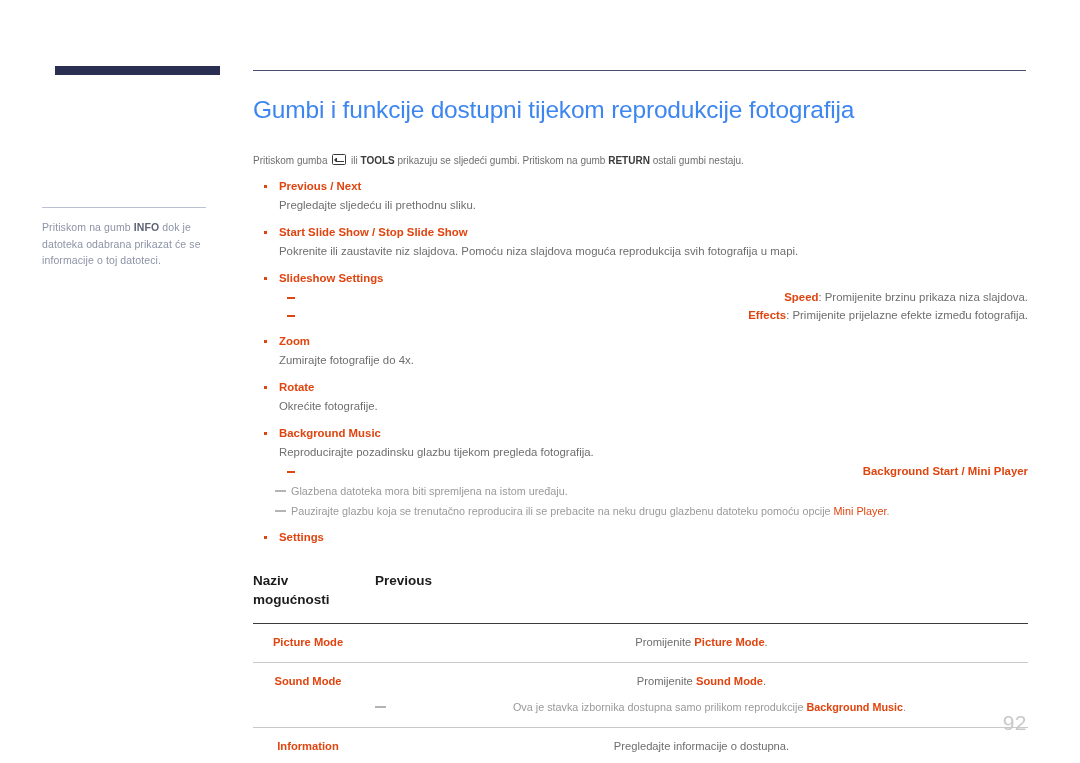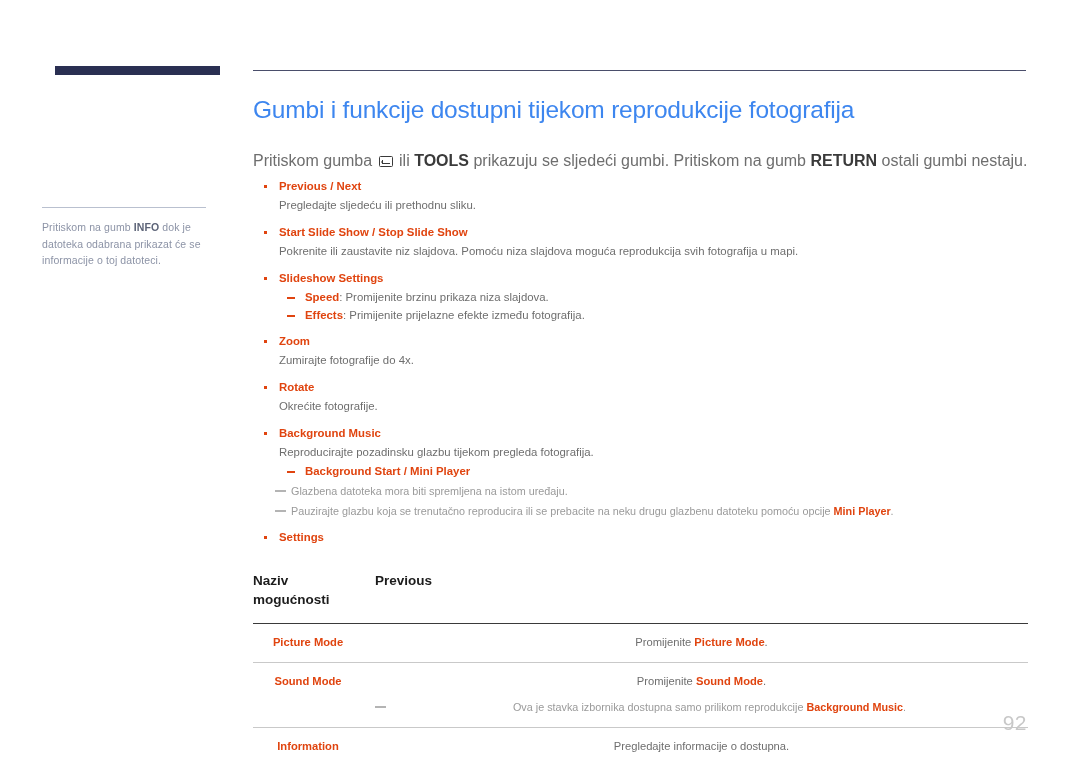--- a/index.html
+++ b/index.html
@@ -73,21 +73,21 @@
   .page-title {
     font-size: 24.5px;
     line-height: 30px;
     font-weight: 400;
     color: #3d86ef;
     letter-spacing: -0.2px;
     margin-bottom: 27px;
   }
 
   .intro {
-    font-size: 16px;
+    font-size: 10px;
     line-height: 17px;
     color: #6e6e6e;
     margin-bottom: 3px;
   }
   .intro b { color: #3a3a3a; font-weight: 700; }
 
   
   .enter-icon {
     display: inline-block;
     position: relative;
@@ -149,20 +149,21 @@
     color: #6e6e6e;
   }
 
   
   .d-item {
     position: relative;
     padding-left: 52px;
     font-size: 11.4px;
     line-height: 18px;
     color: #6e6e6e;
+    text-align: right;
   }
   .d-item::before {
     content: "";
     position: absolute;
     left: 34px;
     top: 9px;
     width: 8px;
     height: 1.6px;
     background: #e0440f;
   }
@@ -180,21 +181,21 @@
   }
   .n-item::before {
     content: "";
     position: absolute;
     left: 22px;
     top: 8px;
     width: 11px;
     height: 1.6px;
     background: #b4b4b4;
   }
-  .n-item b { color: #e0440f; font-weight: 700; }
+  .n-item b { color: #e0440f; font-weight: 400; }
 
   
   .spec-table {
     margin-top: 24px;
     width: 775px;
     border-collapse: collapse;
   }
   .spec-table th {
     text-align: left;
     vertical-align: top;

